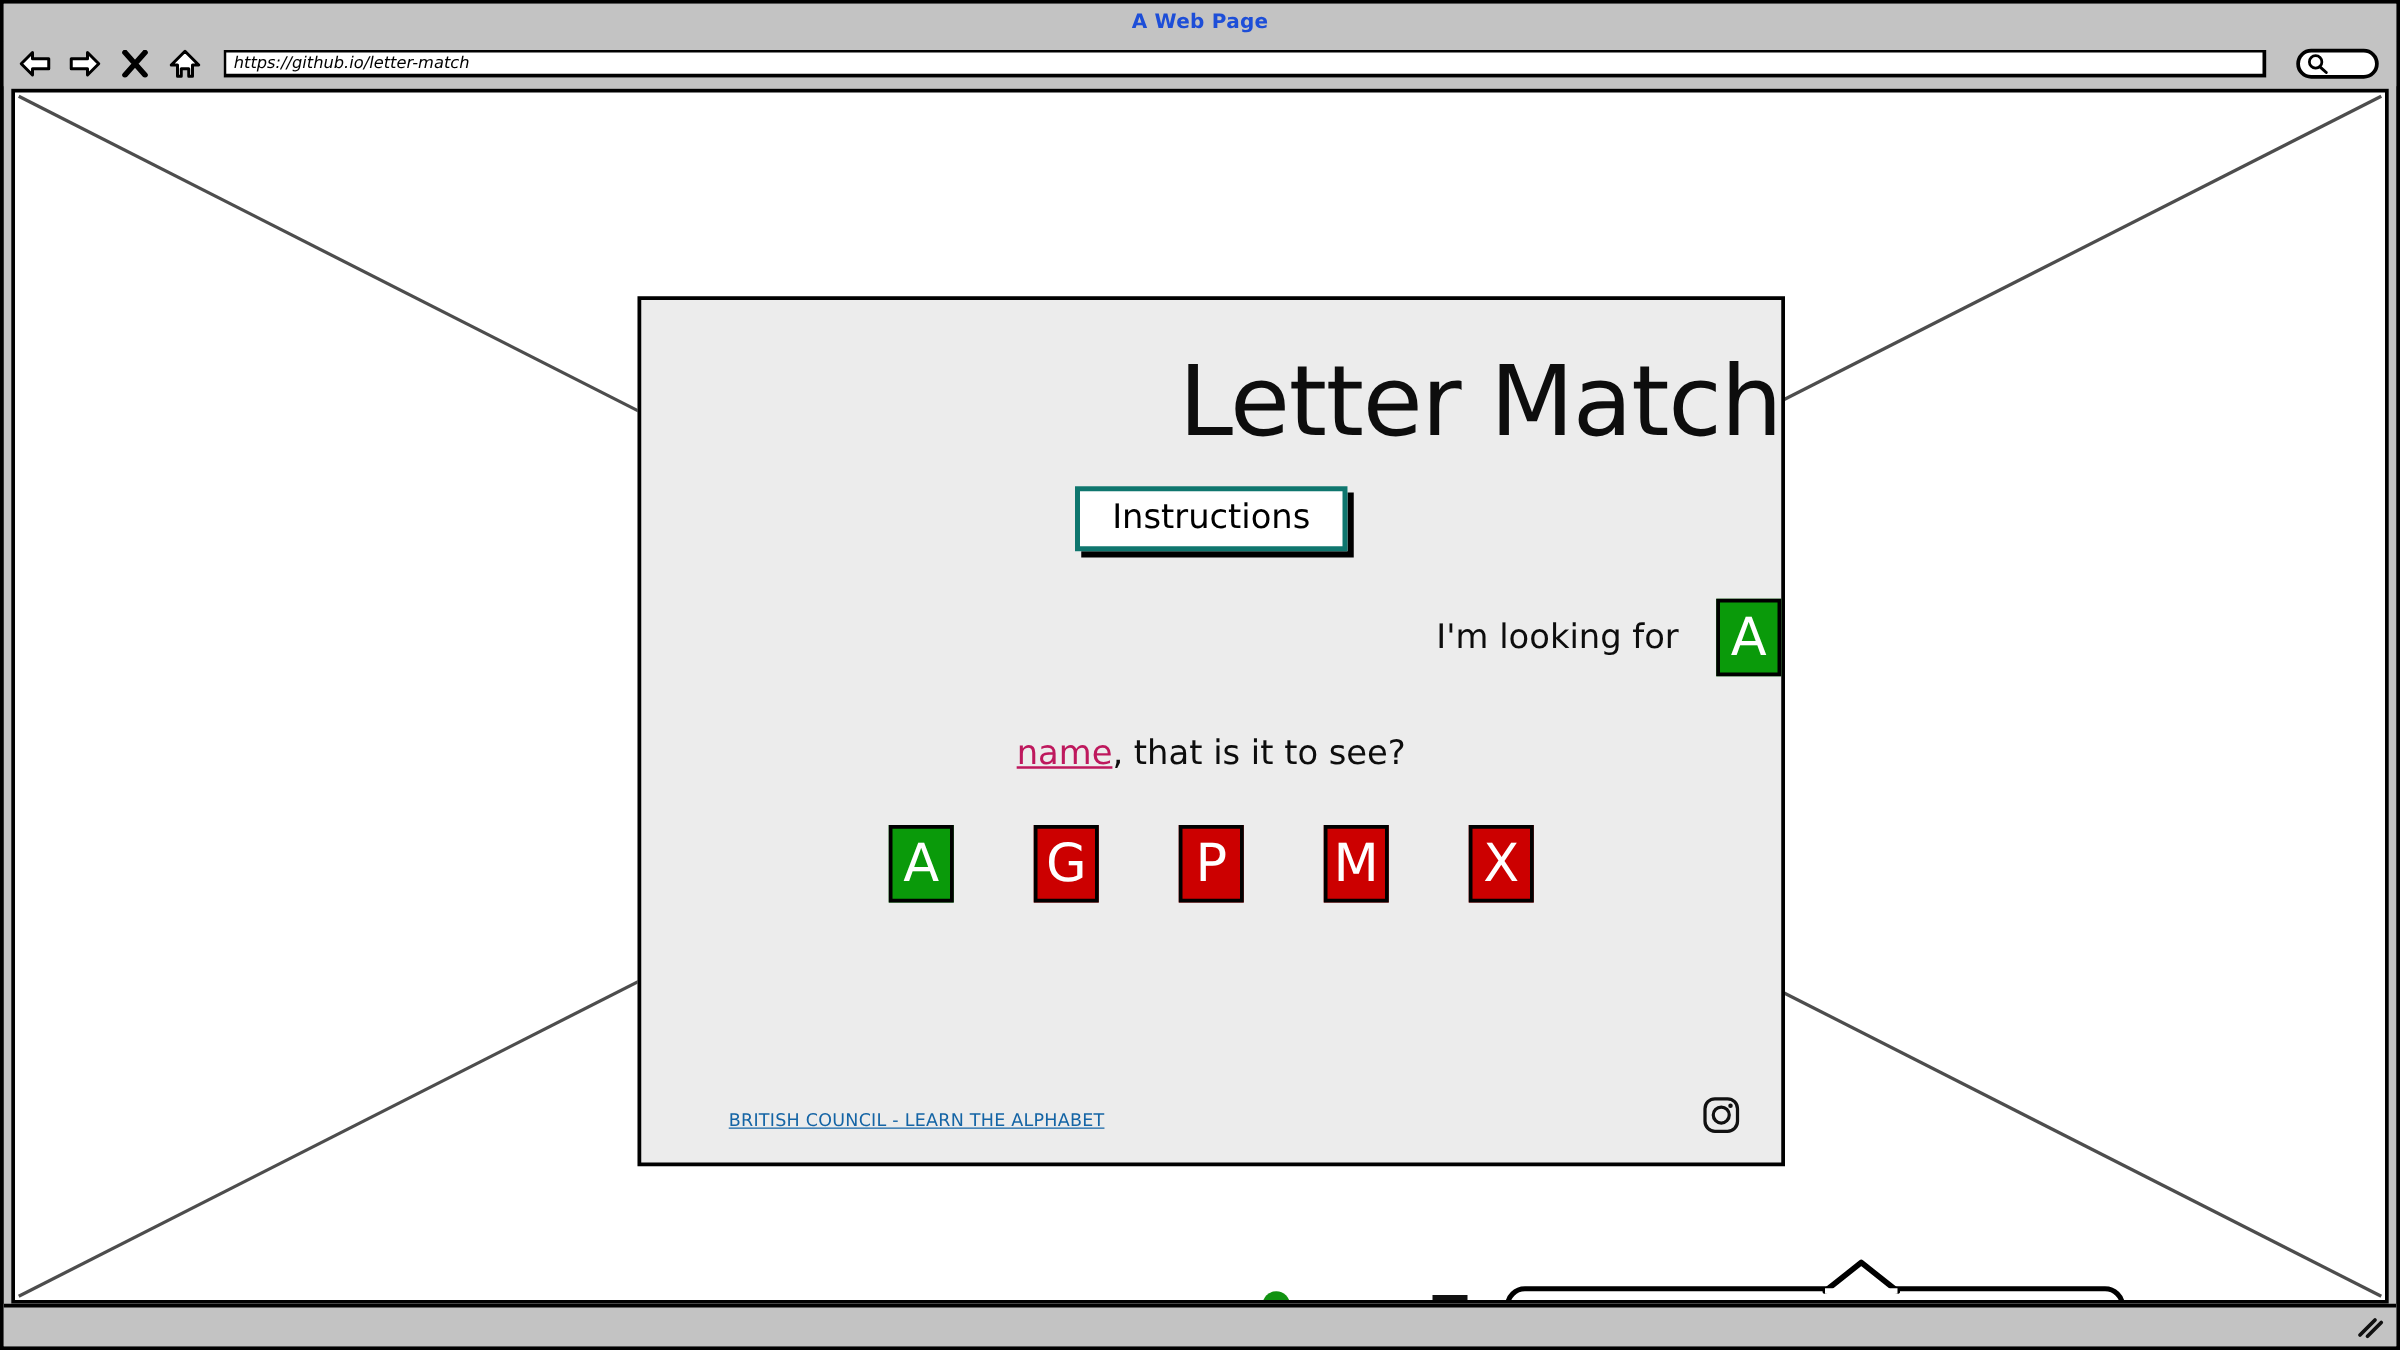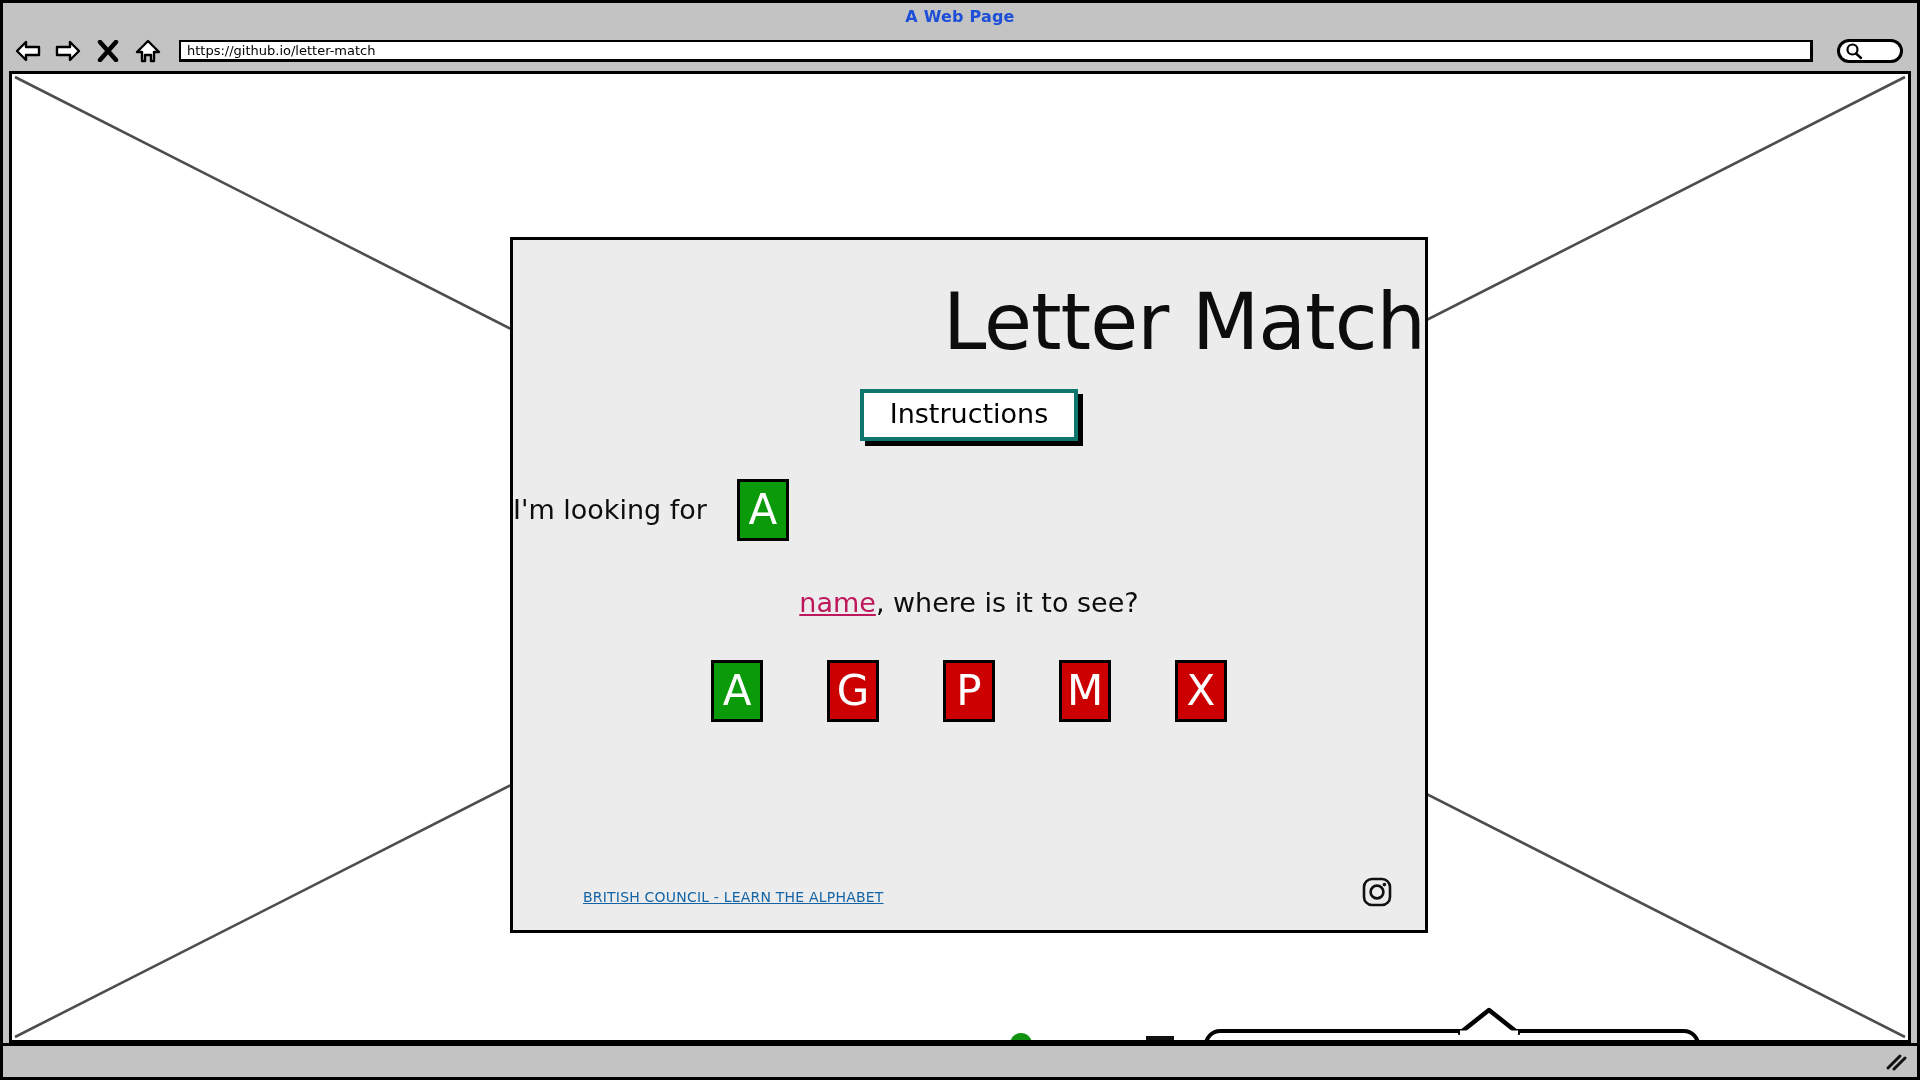--- a/index.html
+++ b/index.html
@@ -62,20 +62,21 @@
     background: #fff;
     border: 2px solid #000;
     border-right-width: 3px;
     border-bottom-width: 3px;
     display: flex;
     align-items: center;
     padding: 0 6px;
     margin-left: 6px;
     margin-right: 14px;
     overflow: hidden;
+    font-style: italic;
   }
   .url-text {
     font-size: 13px;
     color: #000;
     white-space: nowrap;
     font-family: "DejaVu Sans", sans-serif;
   }
 
   .search-pill {
     width: 66px; height: 24px;
@@ -160,21 +161,21 @@
     text-align: center;
     font-size: 27px;
     color: #0d0d0d;
     margin-top: 42px;
     font-family: "DejaVu Sans", sans-serif;
   }
 
   .looking-row {
     display: flex;
     align-items: center;
-    justify-content: flex-start;
+    justify-content: flex-end;
     gap: 30px;
     margin-top: 38px;
   }
   .looking-label {
     font-size: 27px;
     color: #0d0d0d;
     font-family: "DejaVu Sans", sans-serif;
   }
 
   .tile {
@@ -345,21 +346,21 @@
         <button class="instructions-btn">Instructions</button>
       </div>
 
 
       <div class="looking-row">
         <span class="looking-label">I'm looking for</span>
         <span class="tile target green">A</span>
       </div>
 
       <div class="question-line">
-        <span class="name-link">name</span><span>, where is it to see?</span>
+        <span class="name-link">name</span><span>, that is it to see?</span>
       </div>
 
       <div class="tiles-row">
         <span class="tile green">A</span>
         <span class="tile red">G</span>
         <span class="tile red">P</span>
         <span class="tile red">M</span>
         <span class="tile red">X</span>
       </div>
 

